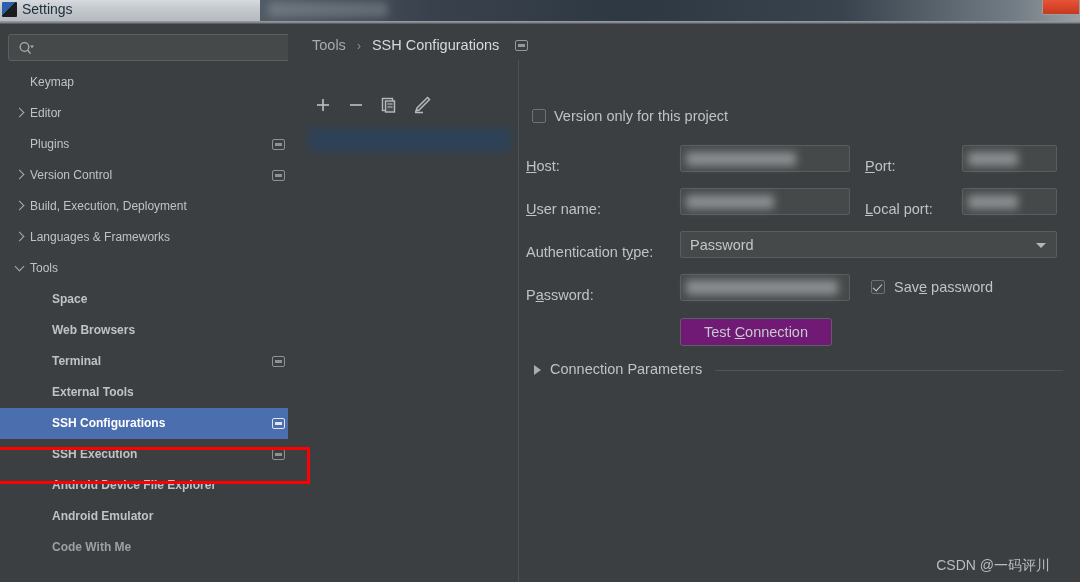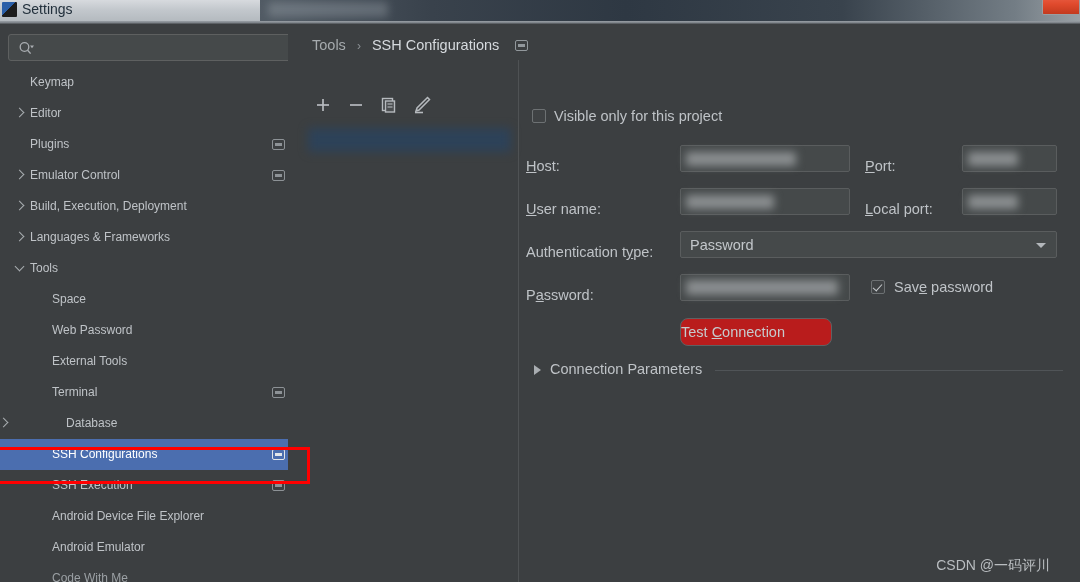--- a/index.html
+++ b/index.html
@@ -117,21 +117,21 @@
     white-space: nowrap;
     cursor: default;
   }
   .row .label {
     position: absolute;
     top: 0;
     height: 31px;
     line-height: 31px;
   }
   .row.lvl0 .label { left: 30px; }
-  .row.lvl1 .label { left: 52px; }
+  .row.lvl1 .label { left: 52px; font-weight: bold; }
   .row.lvl1b .label { left: 66px; }
   .arrow {
     position: absolute;
     top: 11px;
     width: 9px; height: 9px;
   }
   .row.lvl0 .arrow { left: 16px; }
   .arrow.right {
     border-left: 1.6px solid #a9adb1;
     border-top: 1.6px solid #a9adb1;
@@ -335,25 +335,26 @@
     position: absolute;
     right: 10px; top: 11px;
     width: 0; height: 0;
     border-left: 5px solid transparent;
     border-right: 5px solid transparent;
     border-top: 5px solid #b3b7bb;
   }
   .btn {
     position: absolute;
     box-sizing: border-box;
-    background: #b91c1c;
+    background: #701a75;
     border: 1px solid #5e6163;
-    border-radius: 8px;
+    border-radius: 3px;
     font-size: 14.5px;
     color: #c6cacd;
+    text-align: center;
     line-height: 26px;
     white-space: nowrap;
   }
   .section-head {
     position: absolute;
     left: 12px; top: 295px;
     width: 531px; height: 22px;
   }
   .sec-tri {
     position: absolute;
@@ -424,21 +425,21 @@
         <span class="label">Editor</span>
       </div>
 
       <div class="row lvl0">
         <span class="label">Plugins</span>
         <span class="badge-icon"></span>
       </div>
 
       <div class="row lvl0">
         <span class="arrow right"></span>
-        <span class="label">Emulator Control</span>
+        <span class="label">Version Control</span>
         <span class="badge-icon"></span>
       </div>
 
       <div class="row lvl0">
         <span class="arrow right"></span>
         <span class="label">Build, Execution, Deployment</span>
       </div>
 
       <div class="row lvl0">
         <span class="arrow right"></span>
@@ -448,36 +449,32 @@
       <div class="row lvl0">
         <span class="arrow down"></span>
         <span class="label">Tools</span>
       </div>
 
       <div class="row lvl1">
         <span class="label">Space</span>
       </div>
 
       <div class="row lvl1">
-        <span class="label">Web Password</span>
-      </div>
-
-      <div class="row lvl1">
-        <span class="label">External Tools</span>
+        <span class="label">Web Browsers</span>
       </div>
 
       <div class="row lvl1">
         <span class="label">Terminal</span>
         <span class="badge-icon"></span>
       </div>
 
-      <div class="row lvl1b">
-        <span class="arrow right"></span>
-        <span class="label">Database</span>
-      </div>
+      <div class="row lvl1">
+        <span class="label">External Tools</span>
+      </div>
+
 
       <div class="row lvl1 selected">
         <span class="label">SSH Configurations</span>
         <span class="badge-icon"></span>
       </div>
 
       <div class="row lvl1">
         <span class="label">SSH Execution</span>
         <span class="badge-icon"></span>
       </div>
@@ -542,21 +539,21 @@
       <div class="list-area">
         <div class="list-item-blur"></div>
       </div>
     </div>
 
     <div class="divider-v"></div>
 
     <div class="form">
 
       <div class="check" style="left:12px; top:45px;"></div>
-      <div class="lbl" style="left:34px; top:42px;">Visible only for this project</div>
+      <div class="lbl" style="left:34px; top:42px;">Version only for this project</div>
 
       <div class="lbl" style="left:6px; top:92px;">
         <span class="mn">H</span><span>ost:</span>
       </div>
       <div class="field" style="left:160px; top:81px; width:170px; height:27px;">
         <div class="blurval" style="left:5px; top:6px; width:110px; height:14px;"></div>
       </div>
 
       <div class="lbl" style="left:345px; top:92px;">
         <span class="mn">P</span><span>ort:</span>

